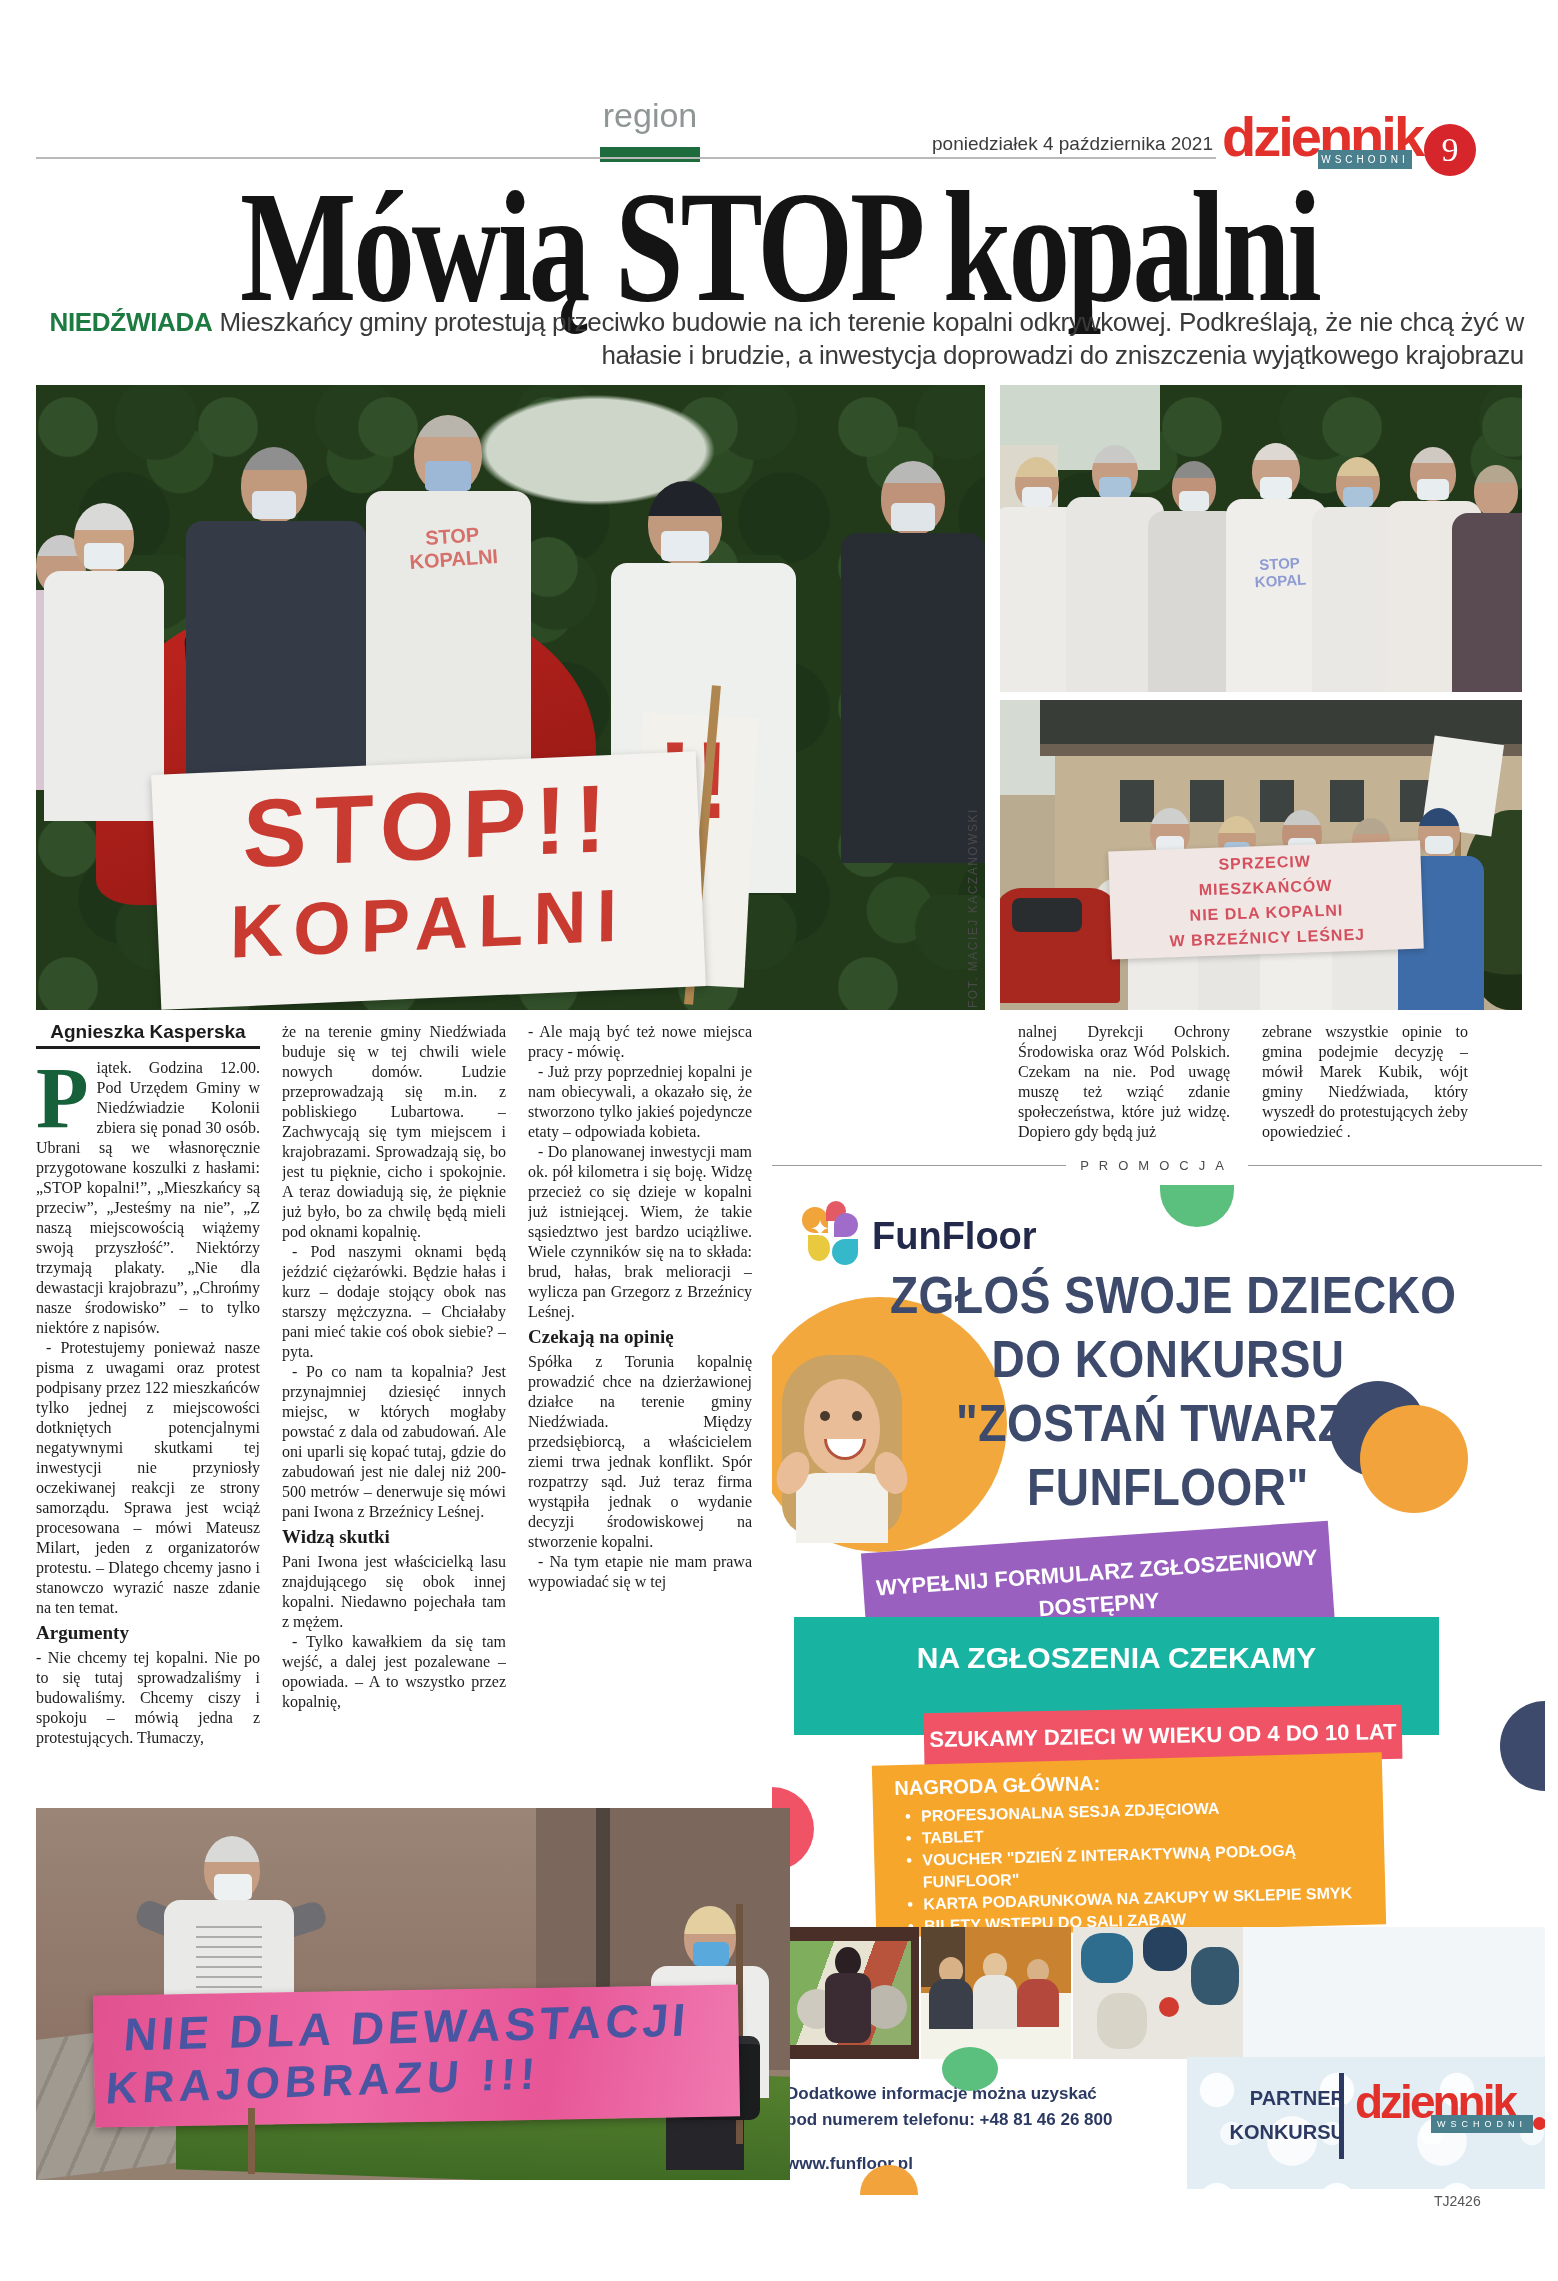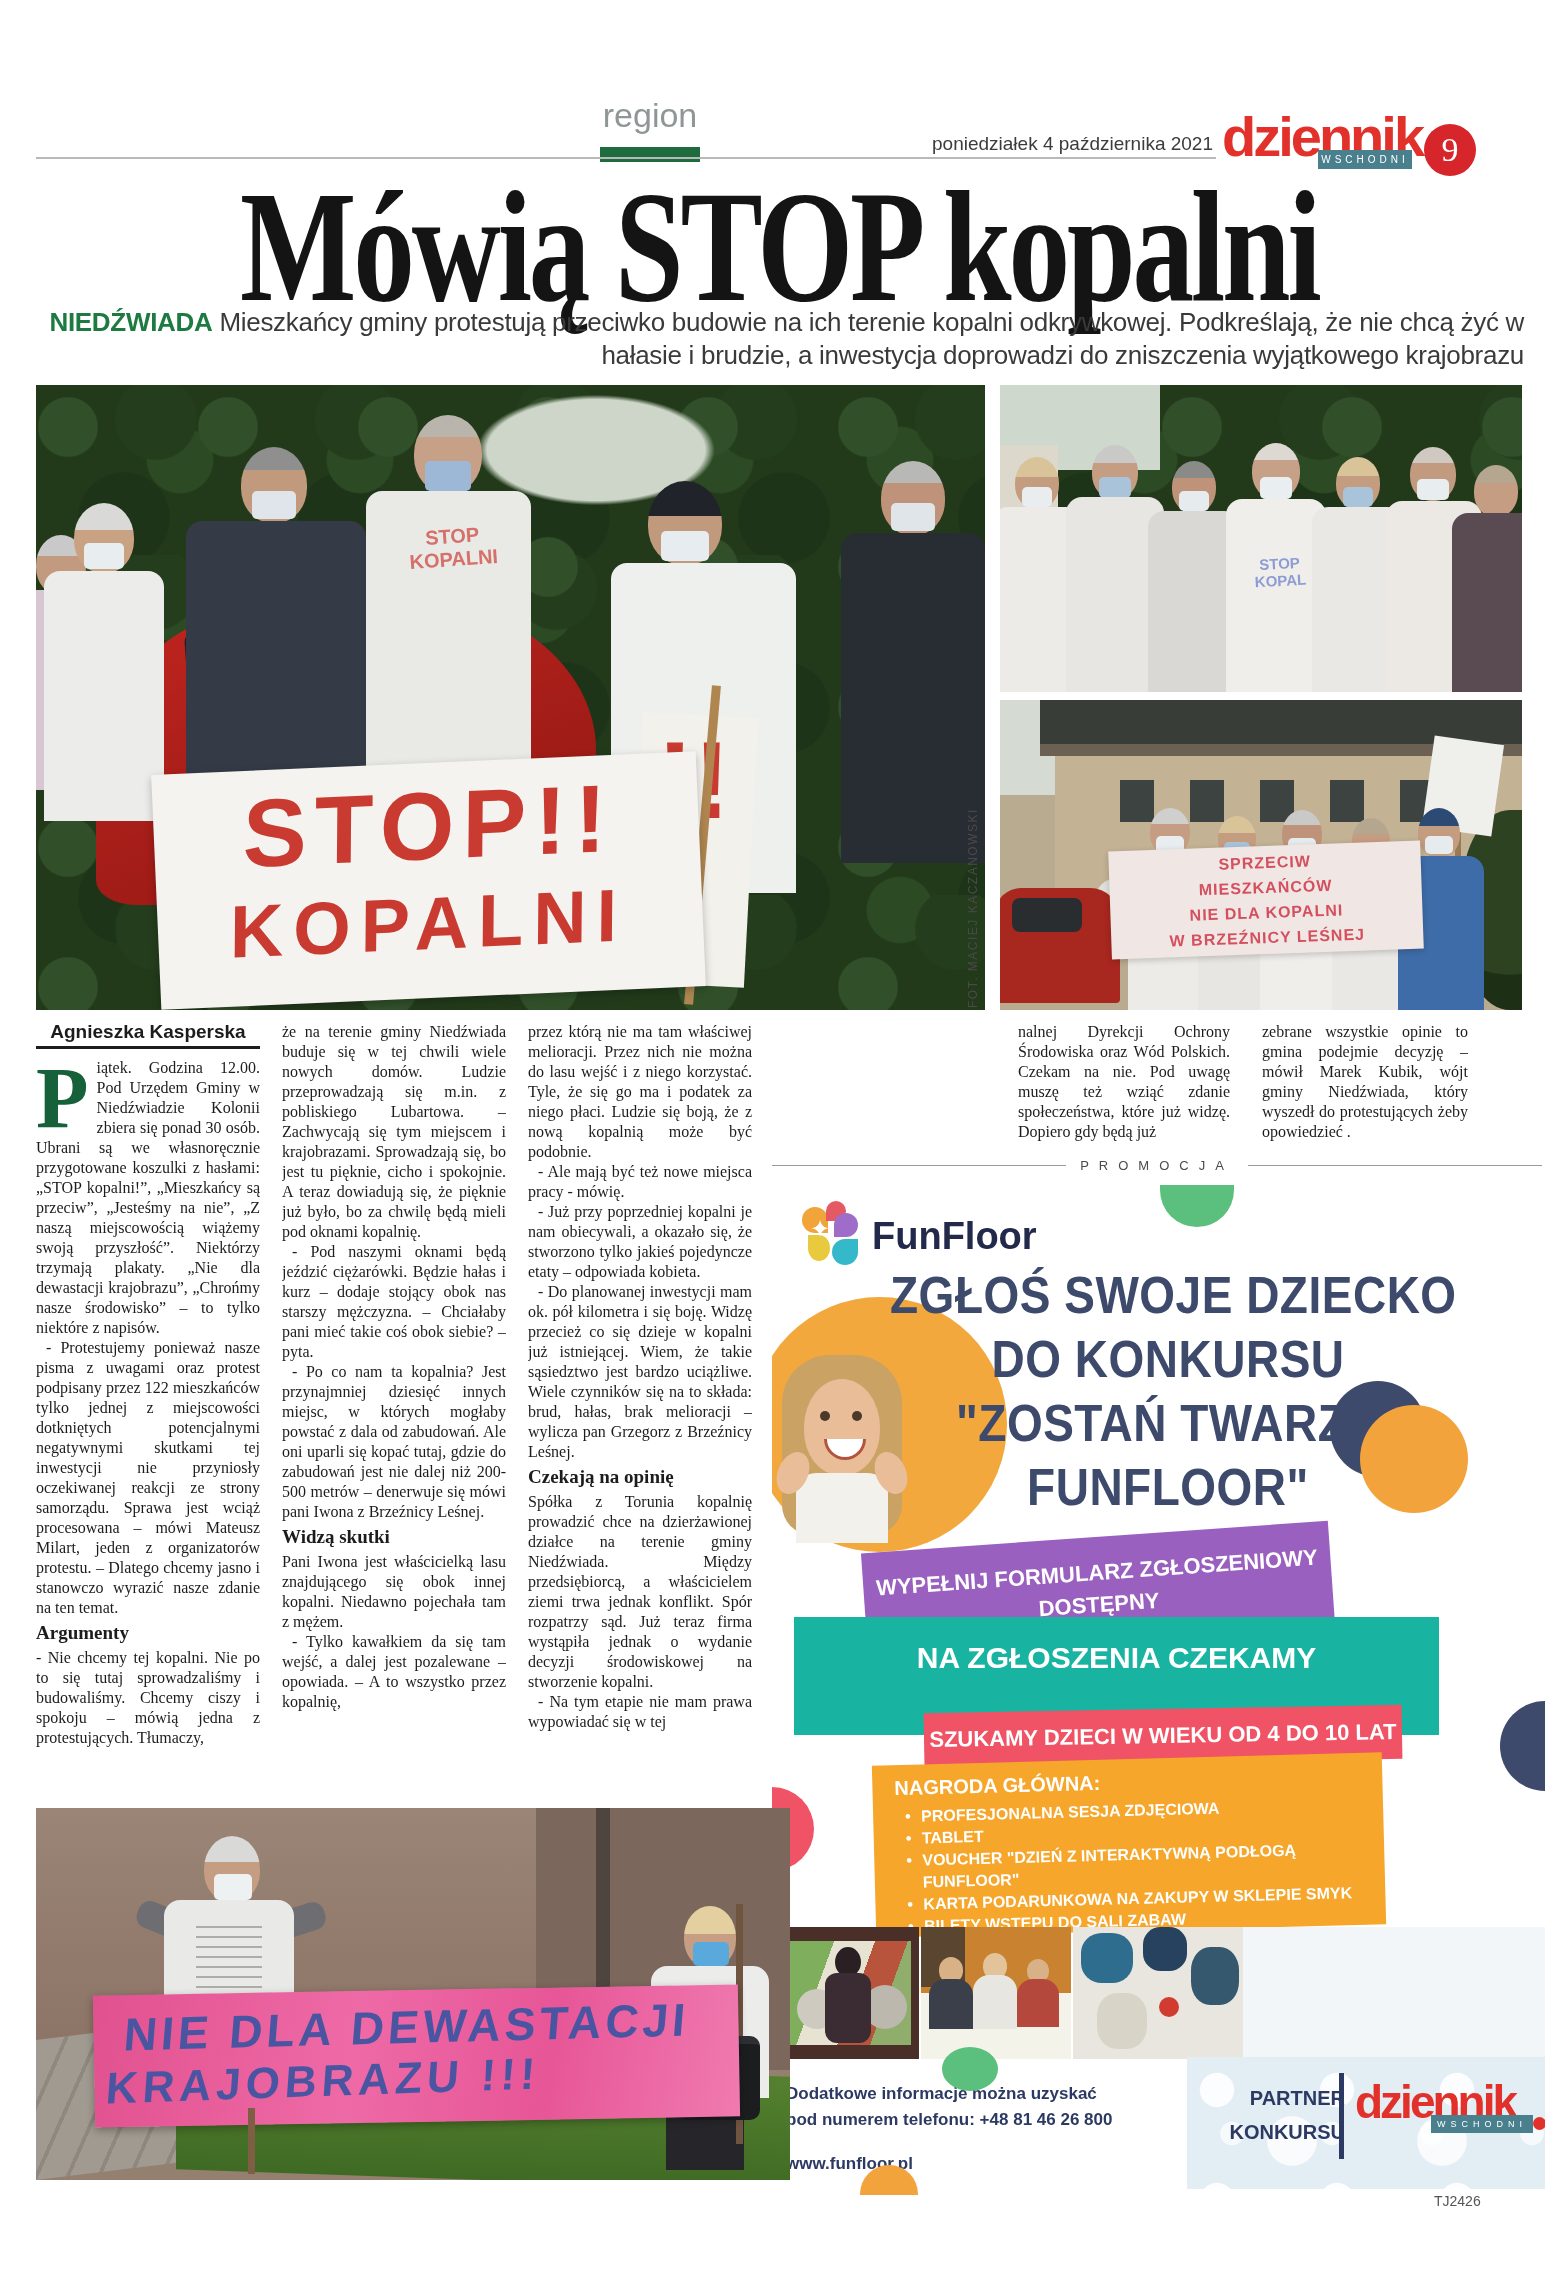--- a/index.html
+++ b/index.html
@@ -205,21 +205,20 @@
   </div>
   <div class="col" style="left:282px;top:1022px;width:224px;height:782px;">
     <p class="para">że na terenie gminy Niedźwiada buduje się w tej chwili wiele nowych domów. Ludzie przeprowadzają się m.in. z pobliskiego Lubartowa. – Zachwycają się tym miejscem i krajobrazami. Sprowadzają się, bo jest tu pięknie, cicho i spokojnie. A teraz dowiadują się, że pięknie już było, bo za chwilę będą mieli pod oknami kopalnię.</p>
     <p class="para">- Pod naszymi oknami będą jeździć ciężarówki. Będzie hałas i kurz – dodaje stojący obok nas starszy mężczyzna. – Chciałaby pani mieć takie coś obok siebie? – pyta.</p>
     <p class="para">- Po co nam ta kopalnia? Jest przynajmniej dziesięć innych miejsc, w których mogłaby powstać z dala od zabudowań. Ale oni uparli się kopać tutaj, gdzie do zabudowań jest nie dalej niż 200-500 metrów – denerwuje się mówi pani Iwona z Brzeźnicy Leśnej.</p>
     <h3 class="subhead">Widzą skutki</h3>
     <p class="para">Pani Iwona jest właścicielką lasu znajdującego się obok innej kopalni. Niedawno pojechała tam z mężem.</p>
     <p class="para">- Tylko kawałkiem da się tam wejść, a dalej jest pozalewane – opowiada. – A to wszystko przez kopalnię,</p>
   </div>
   <div class="col" style="left:528px;top:1022px;width:224px;height:782px;">
-    <p class="para">przez którą nie ma tam właściwej melioracji. Przez nich nie można do lasu wejść i z niego korzystać. Tyle, że się go ma i podatek za niego płaci. Ludzie się boją, że z nową kopalnią może być podobnie.</p>
     <p class="para">- Ale mają być też nowe miejsca pracy - mówię.</p>
     <p class="para">- Już przy poprzedniej kopalni je nam obiecywali, a okazało się, że stworzono tylko jakieś pojedyncze etaty – odpowiada kobieta.</p>
     <p class="para">- Do planowanej inwestycji mam ok. pół kilometra i się boję. Widzę przecież co się dzieje w kopalni już istniejącej. Wiem, że takie sąsiedztwo jest bardzo uciążliwe. Wiele czynników się na to składa: brud, hałas, brak melioracji – wylicza pan Grzegorz z Brzeźnicy Leśnej.</p>
     <h3 class="subhead">Czekają na opinię</h3>
     <p class="para">Spółka z Torunia kopalnię prowadzić chce na dzierżawionej działce na terenie gminy Niedźwiada. Między przedsiębiorcą, a właścicielem ziemi trwa jednak konflikt. Spór rozpatrzy sąd. Już teraz firma wystąpiła jednak o wydanie decyzji środowiskowej na stworzenie kopalni.</p>
     <p class="para">- Na tym etapie nie mam prawa wypowiadać się w tej</p>
   </div>
   <div class="col" style="left:1262px;top:1022px;width:206px;height:140px;">
     <p class="para">zebrane wszystkie opinie to gmina podejmie decyzję – mówił Marek Kubik, wójt gminy Niedźwiada, który wyszedł do protestujących żeby opowiedzieć .</p>
   </div>

